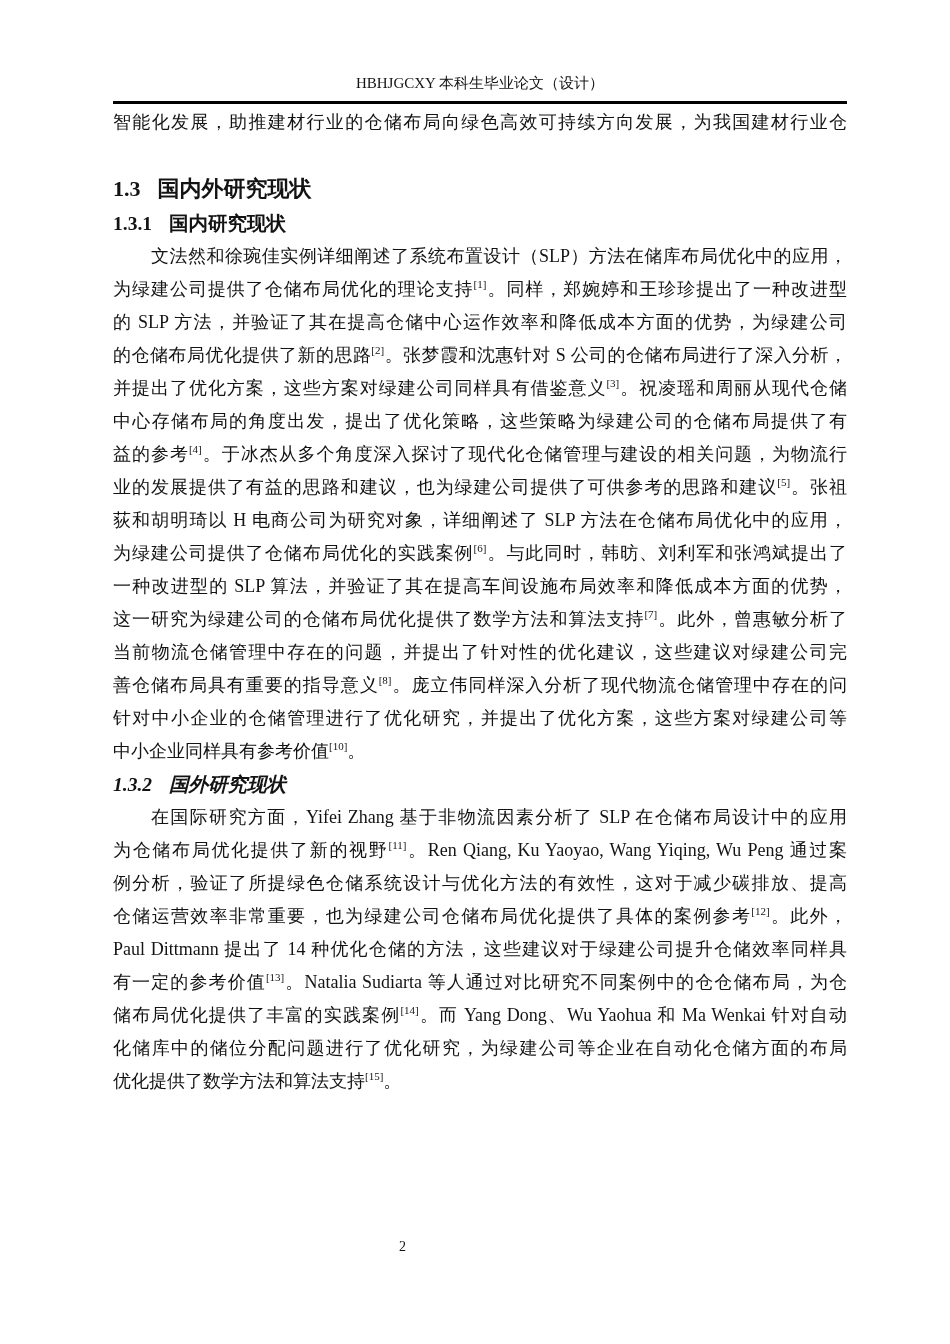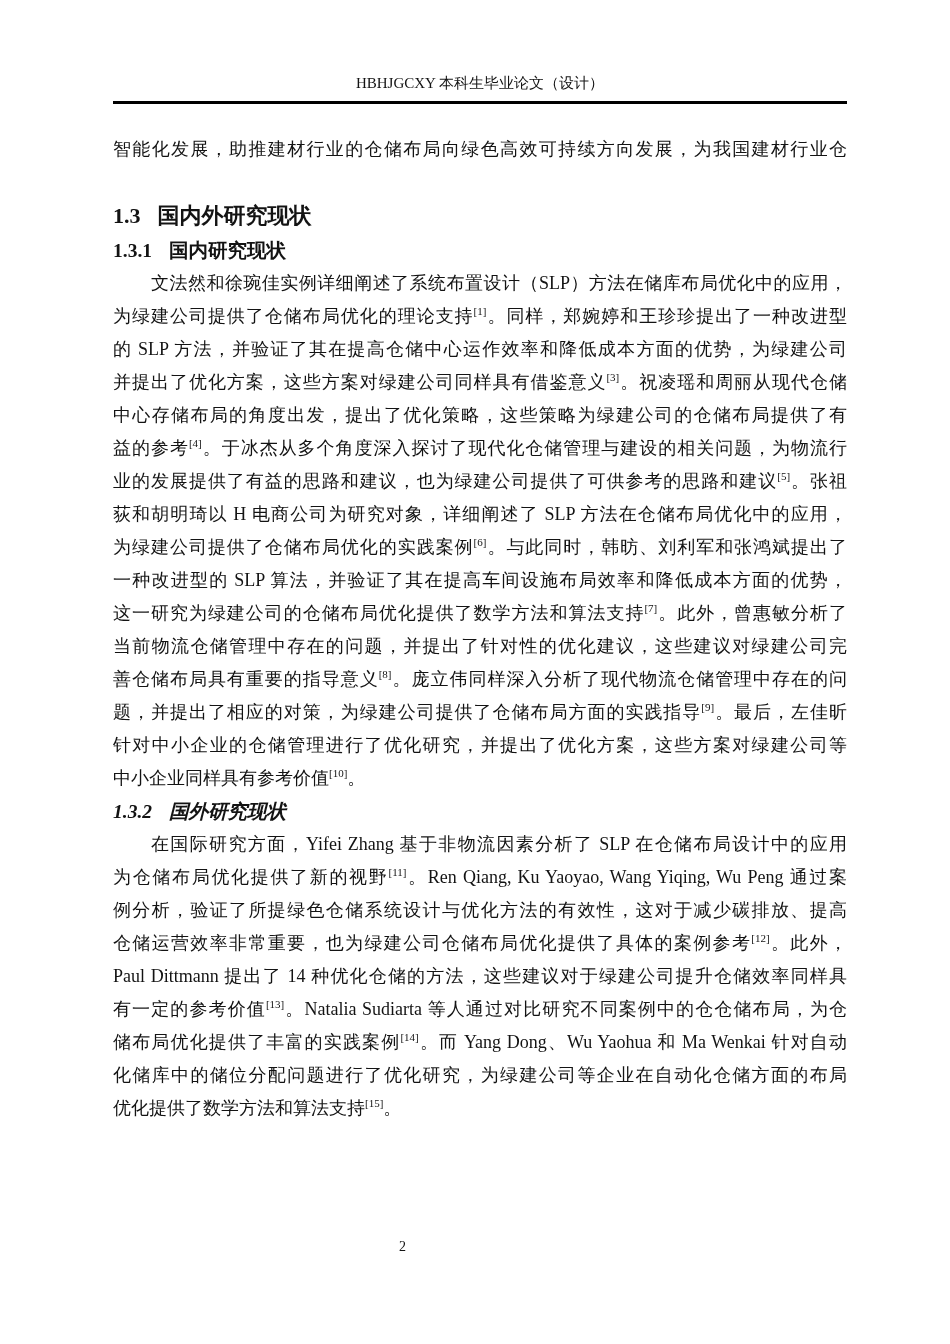--- a/index.html
+++ b/index.html
@@ -50,21 +50,21 @@
   }
   .h1 { font-size: 22px; margin-top: 33px; }
   .h2 { font-size: 19.5px; margin-top: 2px; }
   .h-num {
     font-family: "Liberation Serif", "DejaVu Serif", serif;
     margin-right: 17px;
   }
   .h-title {
     font-family: "Liberation Sans", "DejaVu Sans", sans-serif;
   }
-  #doc-body > :first-child { margin-top: 29px; }
+  #doc-body > :first-child { margin-top: 2px; }
   #doc-body > .h2:nth-child(5) { margin-top: 0px; font-style: italic; }
   .h2 + .para { }
   .page-number {
     position: absolute;
     left: 399px;
     top: 1237px;
     font-size: 14px;
     line-height: 20px;
   }
 </style>
@@ -80,31 +80,31 @@
   <main id="doc-body">
       <div class="para">
         <div class="line">智能化发展，助推建材行业的仓储布局向绿色高效可持续方向发展，为我国建材行业仓</div>
       </div>
       <div class="h1"><span class="h-num">1.3</span><span class="h-title">国内外研究现状</span></div>
       <div class="h2"><span class="h-num">1.3.1</span><span class="h-title">国内研究现状</span></div>
       <div class="para">
         <div class="line indent">文法然和徐琬佳实例详细阐述了系统布置设计（SLP）方法在储库布局优化中的应用，</div>
         <div class="line">为绿建公司提供了仓储布局优化的理论支持<sup class="cite">[1]</sup>。同样，郑婉婷和王珍珍提出了一种改进型</div>
         <div class="line">的 SLP 方法，并验证了其在提高仓储中心运作效率和降低成本方面的优势，为绿建公司</div>
+        <div class="line">的仓储布局优化提供了新的思路<sup class="cite">[2]</sup>。张梦霞和沈惠针对 S 公司的仓储布局进行了深入分析，</div>
         <div class="line">并提出了优化方案，这些方案对绿建公司同样具有借鉴意义<sup class="cite">[3]</sup>。祝凌瑶和周丽从现代仓储</div>
         <div class="line">中心存储布局的角度出发，提出了优化策略，这些策略为绿建公司的仓储布局提供了有</div>
         <div class="line">益的参考<sup class="cite">[4]</sup>。于冰杰从多个角度深入探讨了现代化仓储管理与建设的相关问题，为物流行</div>
         <div class="line">业的发展提供了有益的思路和建议，也为绿建公司提供了可供参考的思路和建议<sup class="cite">[5]</sup>。张祖</div>
         <div class="line">荻和胡明琦以 H 电商公司为研究对象，详细阐述了 SLP 方法在仓储布局优化中的应用，</div>
         <div class="line">为绿建公司提供了仓储布局优化的实践案例<sup class="cite">[6]</sup>。与此同时，韩昉、刘利军和张鸿斌提出了</div>
         <div class="line">一种改进型的 SLP 算法，并验证了其在提高车间设施布局效率和降低成本方面的优势，</div>
         <div class="line">这一研究为绿建公司的仓储布局优化提供了数学方法和算法支持<sup class="cite">[7]</sup>。此外，曾惠敏分析了</div>
         <div class="line">当前物流仓储管理中存在的问题，并提出了针对性的优化建议，这些建议对绿建公司完</div>
         <div class="line">善仓储布局具有重要的指导意义<sup class="cite">[8]</sup>。庞立伟同样深入分析了现代物流仓储管理中存在的问</div>
-        <div class="line">题，并提出了相应的对策，为绿建公司提供了仓储布局方面的实践指导<sup class="cite">[9]</sup>。最后，左佳昕</div>
         <div class="line">针对中小企业的仓储管理进行了优化研究，并提出了优化方案，这些方案对绿建公司等</div>
         <div class="line para-last">中小企业同样具有参考价值<sup class="cite">[10]</sup>。</div>
       </div>
       <div class="h2"><span class="h-num">1.3.2</span><span class="h-title">国外研究现状</span></div>
       <div class="para">
         <div class="line indent">在国际研究方面，Yifei Zhang 基于非物流因素分析了 SLP 在仓储布局设计中的应用</div>
         <div class="line">为仓储布局优化提供了新的视野<sup class="cite">[11]</sup>。Ren Qiang, Ku Yaoyao, Wang Yiqing, Wu Peng 通过案</div>
         <div class="line">例分析，验证了所提绿色仓储系统设计与优化方法的有效性，这对于减少碳排放、提高</div>
         <div class="line">仓储运营效率非常重要，也为绿建公司仓储布局优化提供了具体的案例参考<sup class="cite">[12]</sup>。此外，</div>
         <div class="line">Paul Dittmann 提出了 14 种优化仓储的方法，这些建议对于绿建公司提升仓储效率同样具</div>

